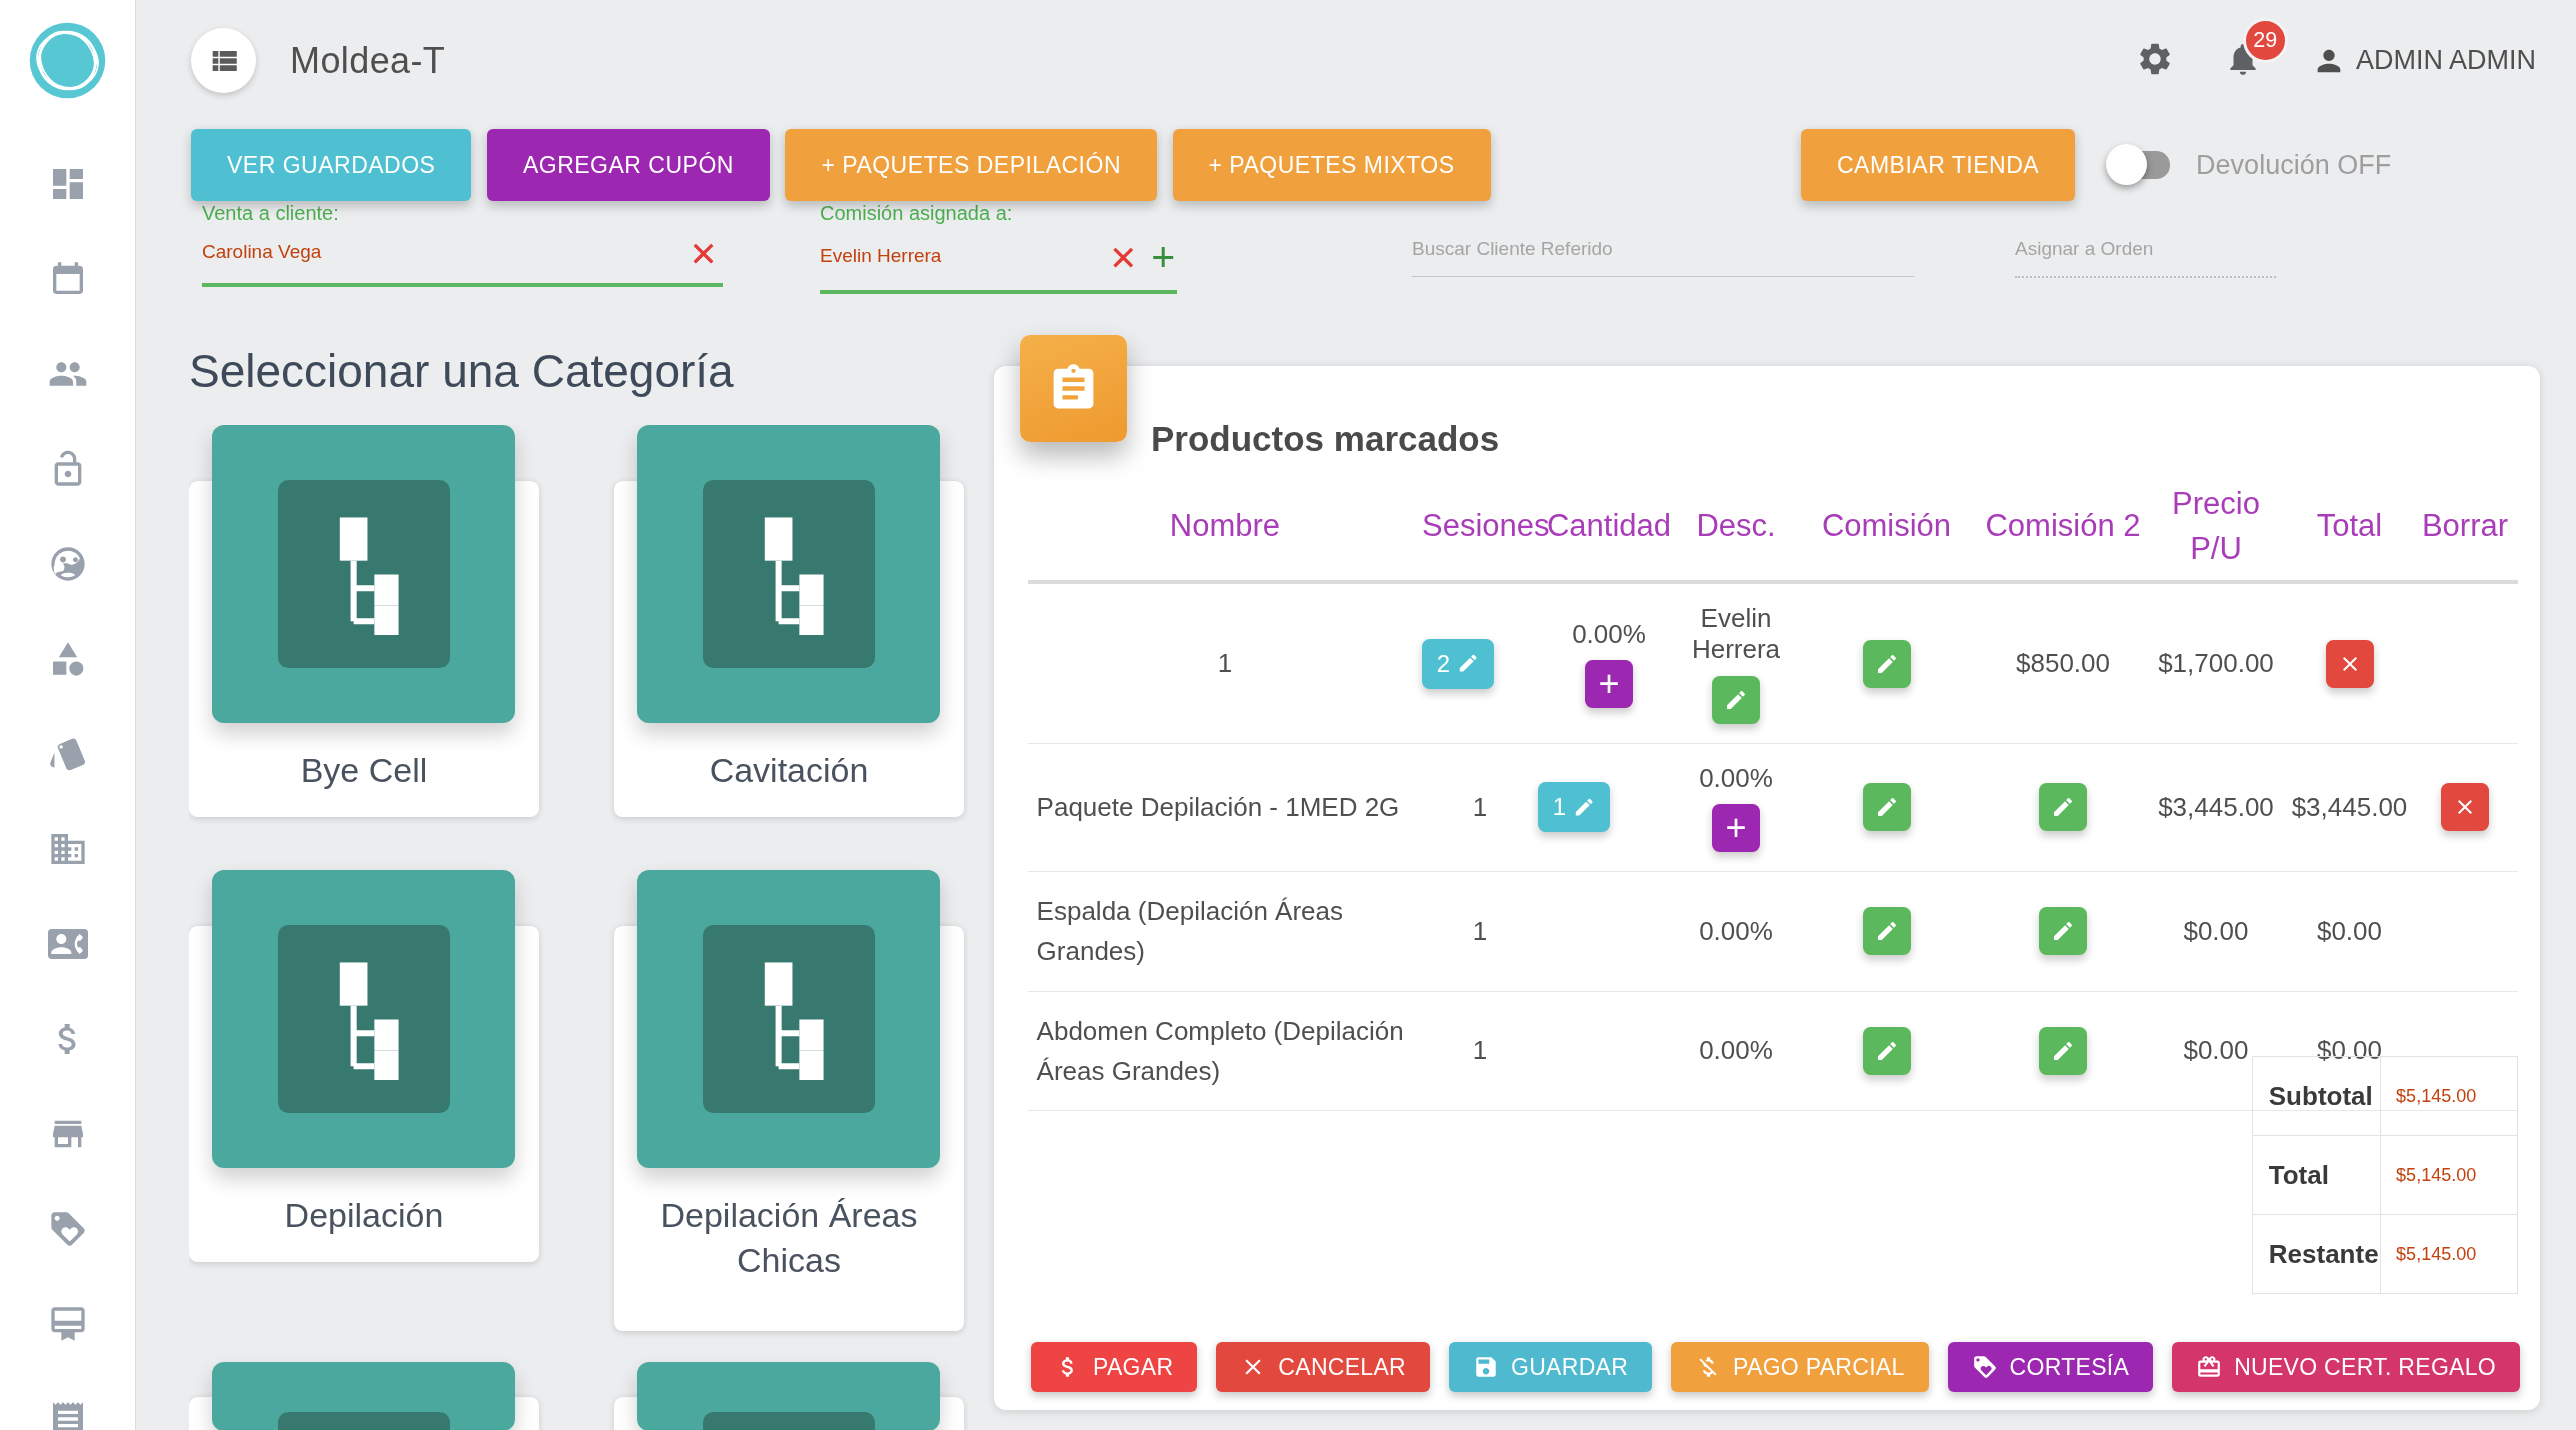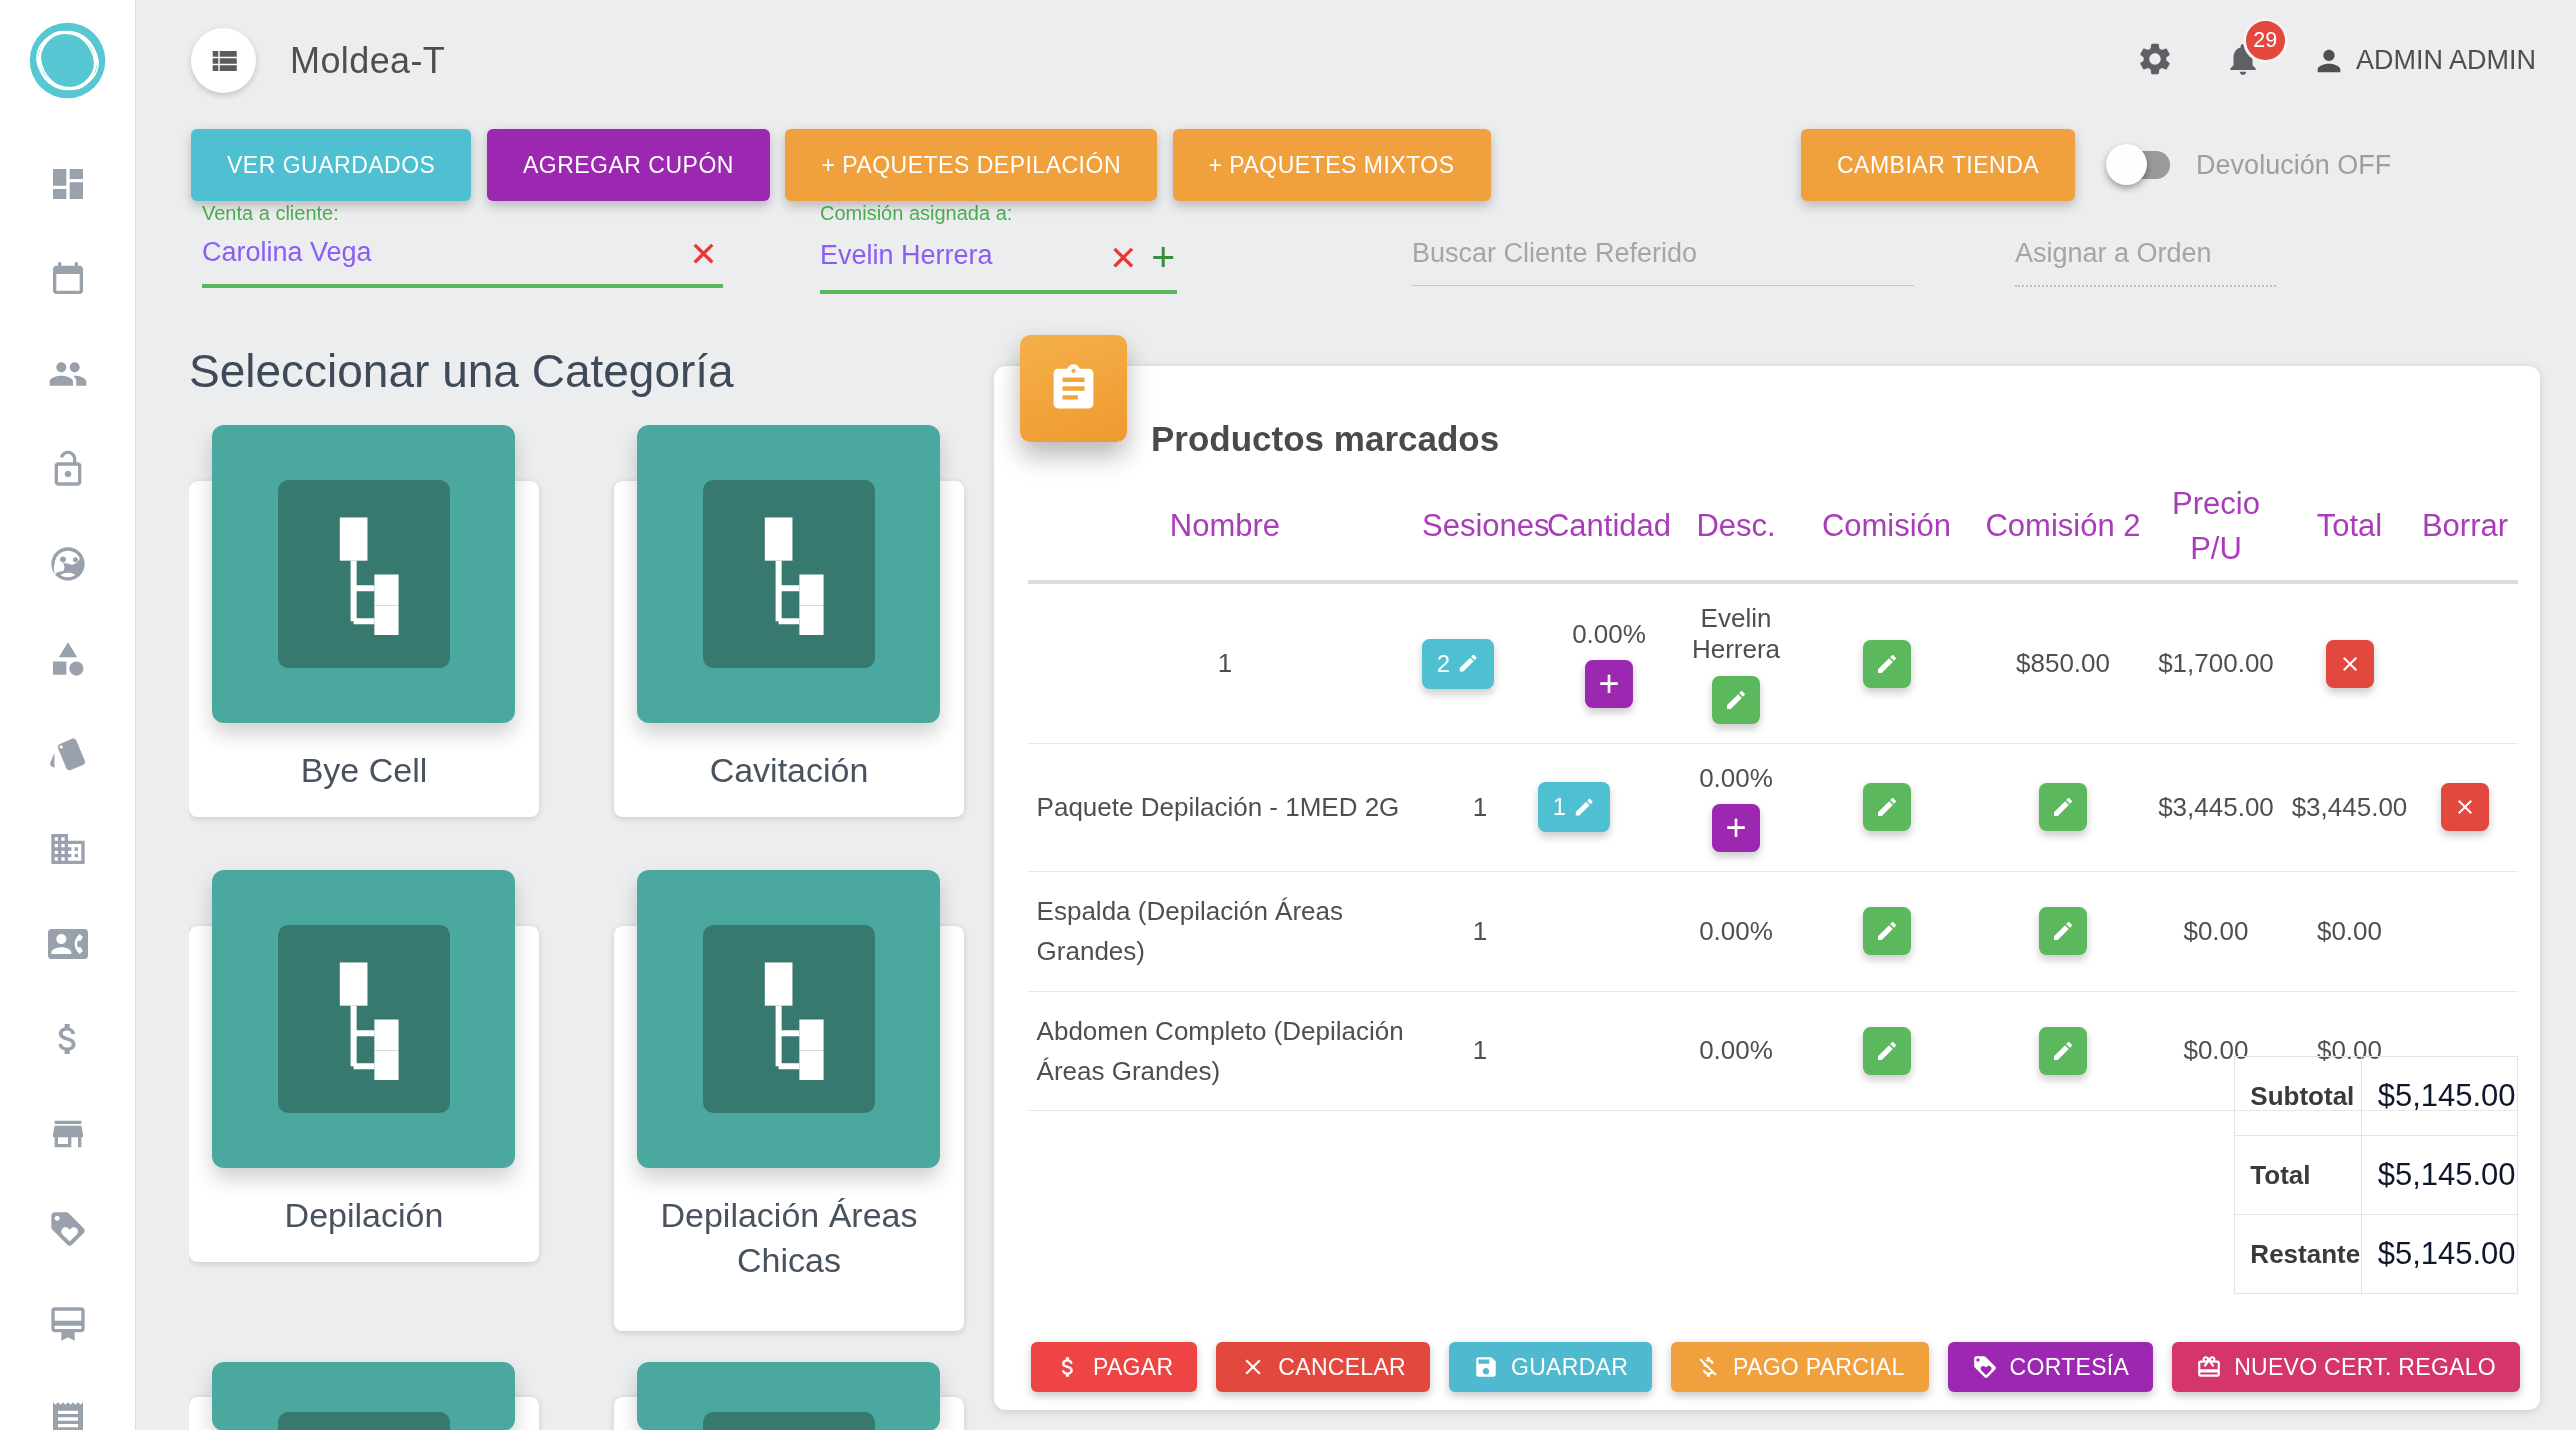--- a/index.html
+++ b/index.html
@@ -32,21 +32,21 @@
   .toolbar-right{position:absolute;left:1801px;top:129px;display:flex;align-items:center;gap:26px;z-index:5;}
   .toggle{position:relative;width:57px;height:27.6px;border-radius:13.8px;background:#9A9A9A;cursor:pointer;display:inline-block;margin-left:12px;}
   .toggle .knob{position:absolute;left:-6.9px;top:-6.9px;width:41px;height:41px;border-radius:50%;background:#FEFEFE;box-shadow:0 3.4px 7.7px rgba(0,0,0,.35);}
   .toggle-label{font-size:27px;color:#9E9E9E;}
 
   
   .fields{position:absolute;top:202px;left:0;right:0;height:103px;z-index:4;}
   .field{position:absolute;top:0;}
   .field .f-label{font-size:20px;color:#4CAF50;margin-bottom:12px;}
   .f-row{display:flex;align-items:center;}
-  .field input{flex:1;background:transparent;border:none;outline:none;font-size:27px;color:#8b5cf6;padding:0 0 15.5px 0;min-width:0;}
+  .field input{flex:1;background:transparent;border:none;outline:none;font-size:19px;color:#c2410c;padding:0 0 15.5px 0;min-width:0;}
   .field input::placeholder{color:#A5A5A5;}
   .u-green{border-bottom:4.3px solid #5CB860;}
   .u-gray{border-bottom:1.7px solid #C6C6C6;}
   .u-dotted{border-bottom:2.6px dotted #BDBDBD;}
   .fx{font-size:34px;color:#E53935;cursor:pointer;padding:0 5.2px 12px 5.2px;line-height:1;}
   .fplus{font-size:41px;color:#388E3C;cursor:pointer;padding:0 1.7px 12px 8.6px;line-height:1;}
   #field-venta{left:202px;width:521px;}
   #field-comision{left:796px;width:357px;margin-left:24px;}
   #field-buscar{left:1412px;width:502px;padding-top:36px;}
   #field-asignar{left:2015px;width:261px;padding-top:36px;}
@@ -78,21 +78,21 @@
   .qty-chip{display:flex;align-items:center;justify-content:center;gap:6.9px;width:72px;height:50px;border-radius:7.7px;background:#4FC0D1;color:#fff;font-size:24px;border:none;cursor:pointer;box-shadow:0 4.3px 8.6px rgba(0,0,0,.2);}
   .sq-btn{width:48px;height:48px;border-radius:7.7px;border:none;cursor:pointer;display:flex;align-items:center;justify-content:center;color:#fff;box-shadow:0 4.3px 8.6px rgba(0,0,0,.2);}
   .sq-btn svg{width:24px;height:24px;fill:#fff;}
   .sq-btn.plus{background:#9C27B0;font-size:36px;line-height:1;}
   .sq-btn.edit{background:#5CB85C;}
   .sq-btn.del{background:#E2483D;font-size:31px;}
   .pencil{width:22.4px;height:22.4px;fill:#fff;}
 
   
   .totals{position:absolute;right:22.4px;top:690px;border-collapse:collapse;}
-  .totals td{border:1.7px solid #E2E2E2;height:79px;font-size:31px;color:#0f172a;padding-left:15.5px;}
+  .totals td{border:1.7px solid #E2E2E2;height:79px;font-size:18px;color:#c2410c;padding-left:15.5px;}
   .totals .tl{font-weight:bold;color:#3A3A3A;width:123px;font-size:26px;}
   .totals .tv{width:137px;}
 
   
   .actions{position:absolute;left:37px;top:976px;display:flex;gap:19px;}
   .act-btn{height:50px;border:none;border-radius:6px;color:#fff;font-size:23px;letter-spacing:0.3px;padding:0 24px;display:flex;align-items:center;gap:12px;cursor:pointer;box-shadow:0 3.4px 8.6px rgba(0,0,0,.22);white-space:nowrap;}
   .act-btn svg{width:26px;height:26px;fill:#fff;}
 </style>
 </head>
 <body>

